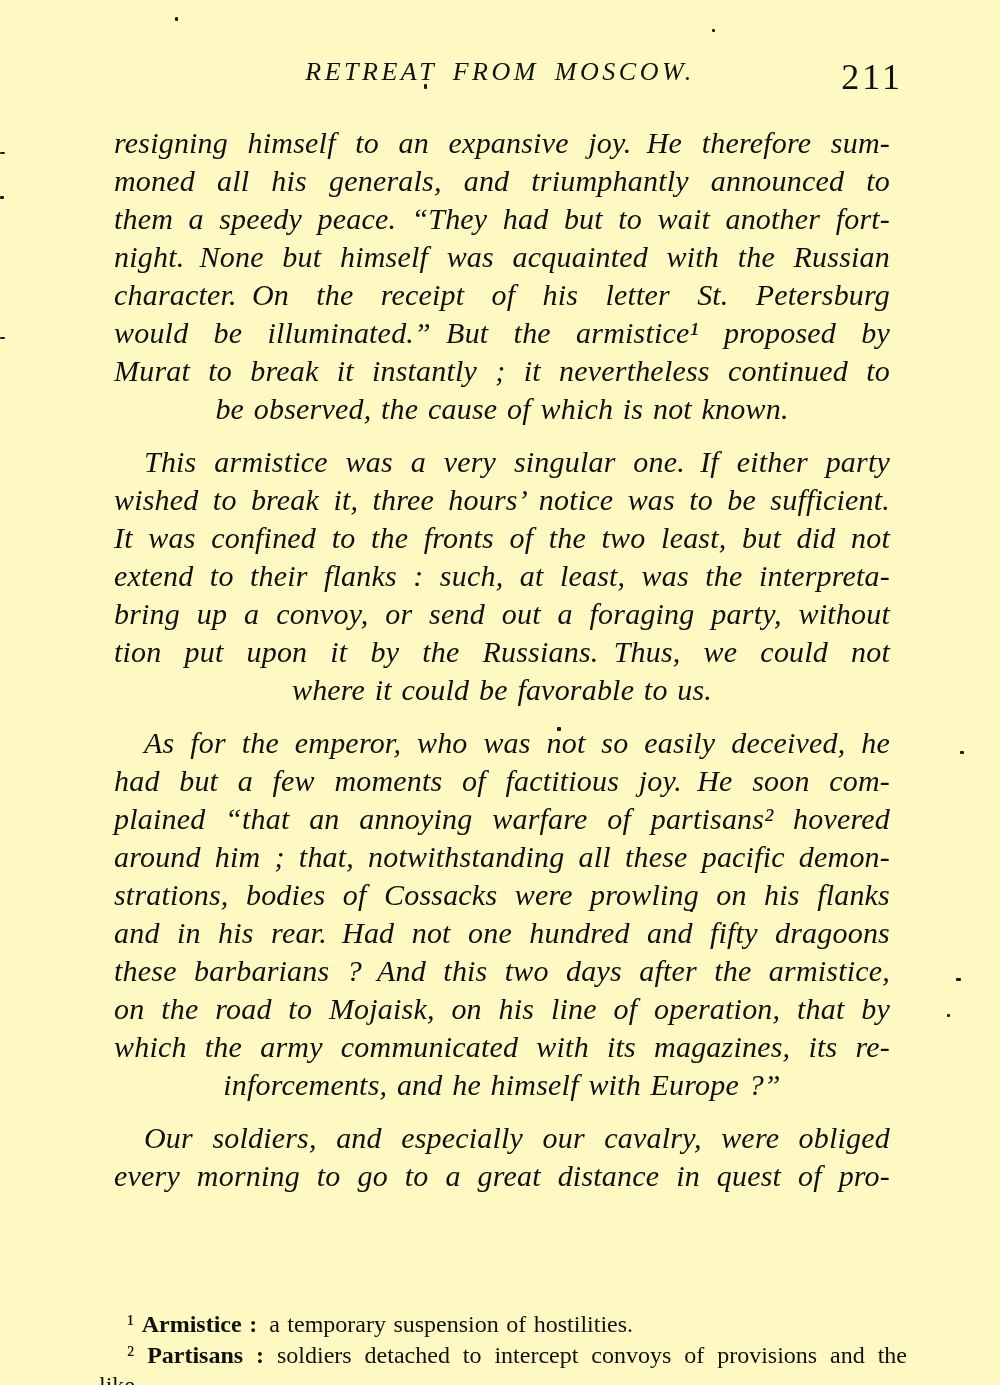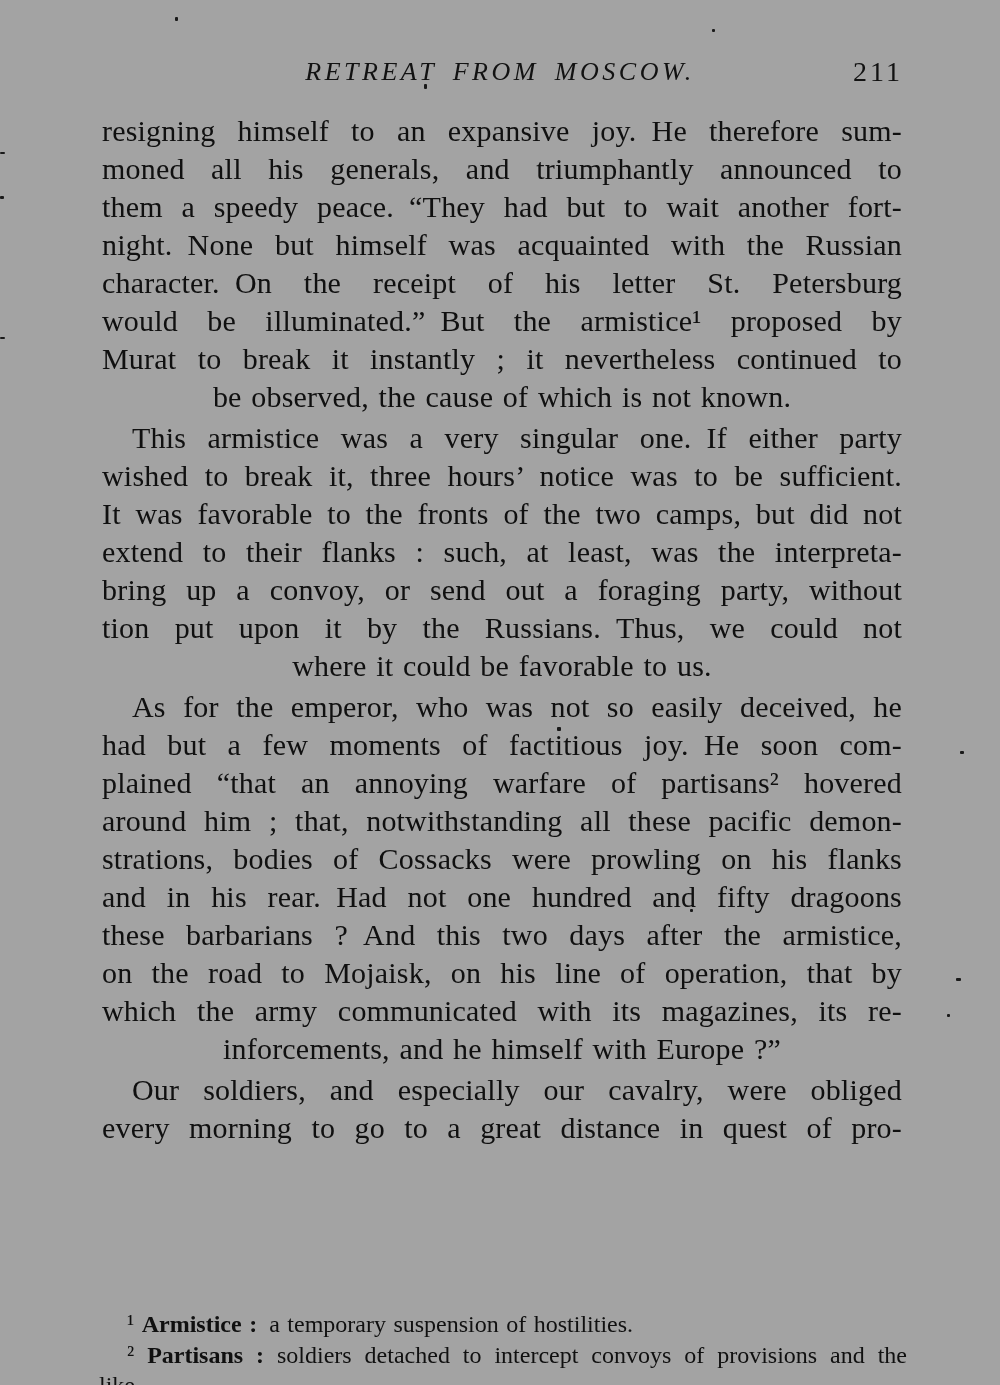--- a/index.html
+++ b/index.html
@@ -11,51 +11,51 @@
     width: 1000px;
     height: 1385px;
     position: relative;
     overflow: hidden;
     font-family: "Liberation Serif", "DejaVu Serif", serif;
     color: #101010;
   }
   .sheet {
     position: absolute;
     inset: 0;
-    background: #a3a3a3;
+    background: #fef9c3;
   }
   
   .running-title {
     position: absolute;
     top: 57px;
     left: 0;
     right: 0;
     text-align: center;
     font-style: italic;
     font-size: 26px;
     letter-spacing: 3.5px;
     word-spacing: 6px;
     color: #121212;
   }
   .page-number {
     position: absolute;
     top: 56px;
     right: 97px;
-    font-size: 28px;
+    font-size: 36px;
     letter-spacing: 3px;
     color: #121212;
   }
   
   .body-text {
     position: absolute;
     top: 109px;
     left: 99px;
     width: 806px;
   }
-  .para { margin: 3px; padding: 0; }
+  .para { margin: 15px; padding: 0; font-style: italic; }
   .ln {
     font-size: 30px;
     line-height: 38px;
     height: 38px;
     white-space: pre-wrap;
     word-spacing: 2px;
     letter-spacing: 0.2px;
     overflow: visible;
     text-align: center;
   }
@@ -109,21 +109,21 @@
       <div class="ln j">night. None but himself was acquainted with the Russian</div>
       <div class="ln j">character. On the receipt of his letter St. Petersburg</div>
       <div class="ln j">would be illuminated.” But the armistice¹ proposed by</div>
       <div class="ln j">Murat to break it instantly ; it nevertheless continued to</div>
       <div class="ln">be observed, the cause of which is not known.</div>
     </div>
 
     <div class="para">
       <div class="ln j ind">This armistice was a very singular one. If either party</div>
       <div class="ln j">wished to break it, three hours’ notice was to be sufficient.</div>
-      <div class="ln j">It was favorable to the fronts of the two camps, but did not</div>
+      <div class="ln j">It was confined to the fronts of the two least, but did not</div>
       <div class="ln j">extend to their flanks : such, at least, was the interpreta-</div>
       <div class="ln j">bring up a convoy, or send out a foraging party, without</div>
       <div class="ln j">tion put upon it by the Russians. Thus, we could not</div>
       <div class="ln">where it could be favorable to us.</div>
     </div>
 
     <div class="para">
       <div class="ln j ind">As for the emperor, who was not so easily deceived, he</div>
       <div class="ln j">had but a few moments of factitious joy. He soon com-</div>
       <div class="ln j">plained “that an annoying warfare of partisans² hovered</div>

